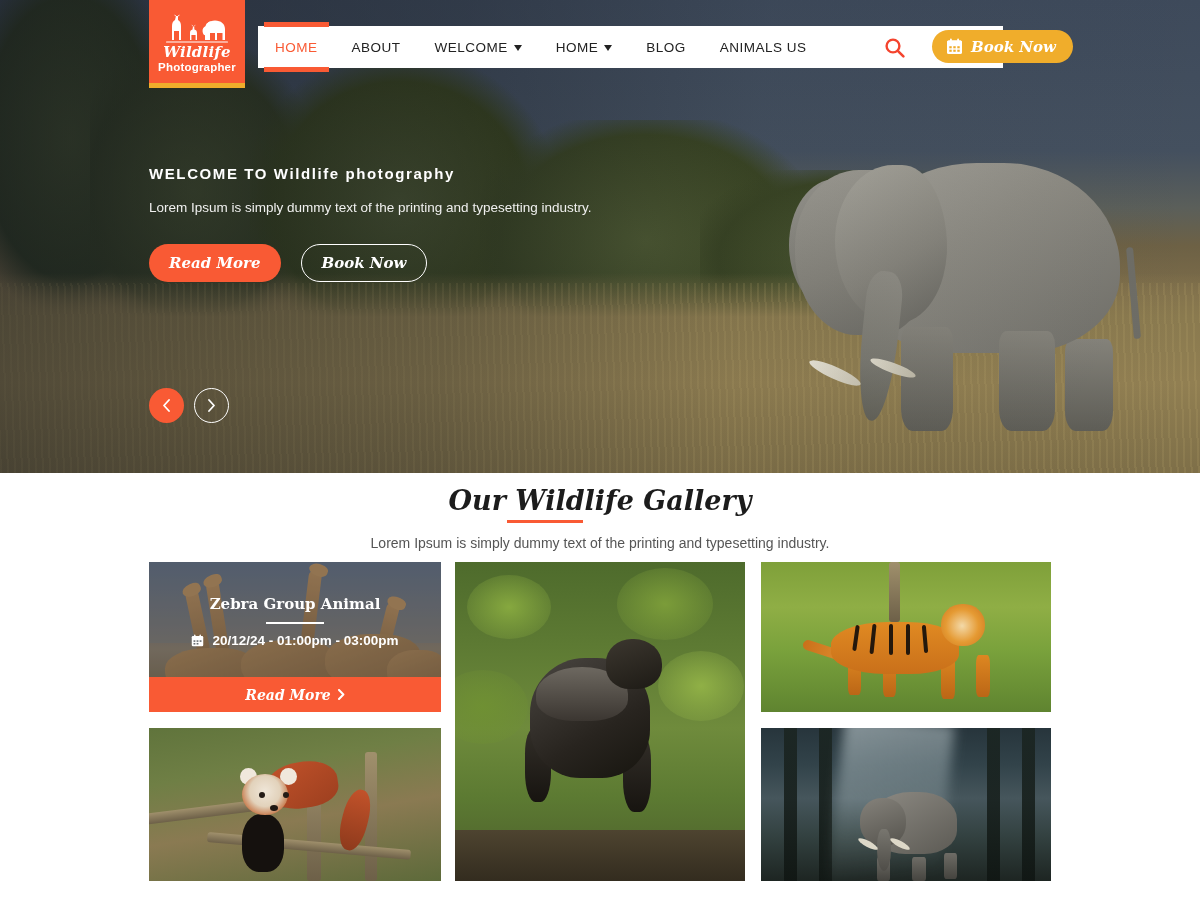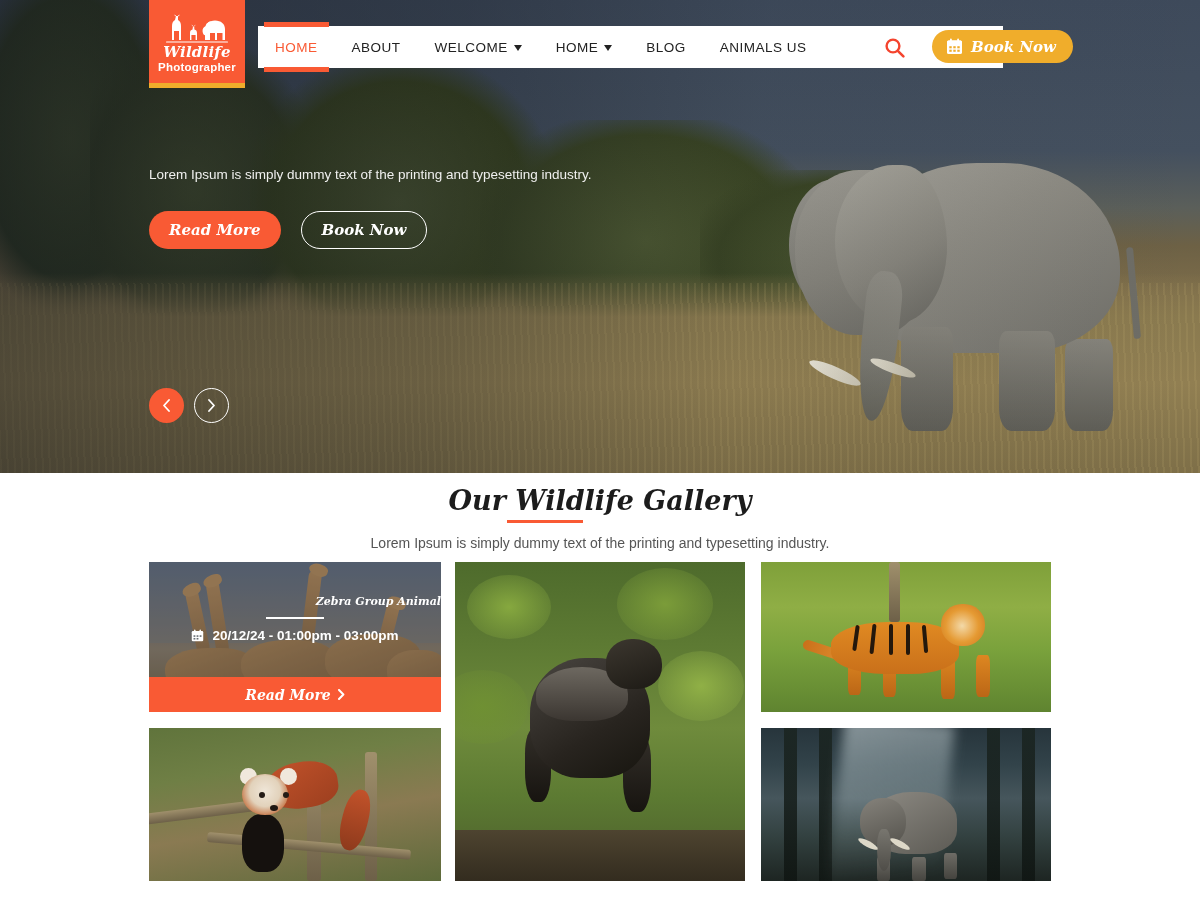--- a/index.html
+++ b/index.html
@@ -206,23 +206,22 @@
   .e2-body { position:absolute; left:38%; top:42%; width:86px; height:62px; background:linear-gradient(150deg,#8d8a83,#5c5a54); border-radius:46% 44% 38% 40%; }
   .e2-head { position:absolute; left:34%; top:46%; width:46px; height:48px; background:linear-gradient(160deg,#85827b,#55534d); border-radius:46%; }
   .e2-trunk { position:absolute; left:40%; top:66%; width:14px; height:42px; background:linear-gradient(180deg,#78766f,#4f4d48); border-radius:40% 40% 50% 50%; }
   .e2-tusk { position:absolute; width:22px; height:6px; background:#ddd8c8; border-radius:50%; }
   .e2-leg { position:absolute; background:linear-gradient(180deg,#6e6c66,#45443f); border-radius:16%; }
 
   
   .card-ov { position:absolute; inset:0; background:rgba(20,24,30,.30); }
   .card-inner { position:absolute; left:0; right:0; top:33px; text-align:center; }
   .card-title {
-    font-size:11px; color:#fff; font-style:italic; font-weight:700;
+    font-size:15px; color:#fff; font-weight:700;
     font-family:"DejaVu Serif", serif;
-    text-align:right;
   }
   .card-div { width:58px; height:1.6px; background:#fff; margin:9px auto 9px; }
   .card-meta { display:flex; align-items:center; justify-content:center; gap:8px; font-size:13.5px; font-weight:700; color:#fff; }
   .card-more {
     position:absolute; left:0; right:0; bottom:0; height:35px; background:#f95a34;
     display:flex; align-items:center; justify-content:center; gap:6px;
     font-size:14px; color:#fff; font-style:italic; font-weight:700;
     font-family:"DejaVu Serif", serif; cursor:pointer;
   }
 </style>
@@ -248,20 +247,21 @@
     <div class="eleph-ear2"></div>
     <div class="eleph-head"></div>
     <div class="eleph-ear"></div>
     <div class="eleph-trunk"></div>
     <div class="eleph-tusk"></div>
     <div class="eleph-tusk2"></div>
   </div>
   <div class="hero-shade"></div>
 
   <div class="hero-content">
+    <div class="welcome">WELCOME TO Wildlife photography</div>
     <div class="hero-desc">
       <div>Lorem Ipsum is simply dummy text of the printing and typesetting industry.</div>
     </div>
     <div class="hero-btns">
       <div class="btn-pill btn-read">Read More</div>
       <div class="btn-pill btn-book">Book Now</div>
     </div>
   </div>
 
   <div class="arrows">

